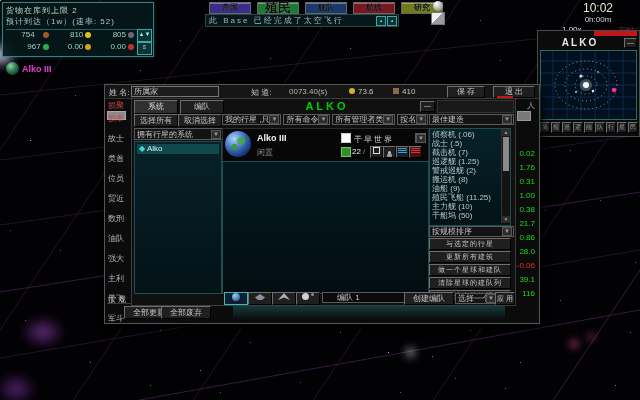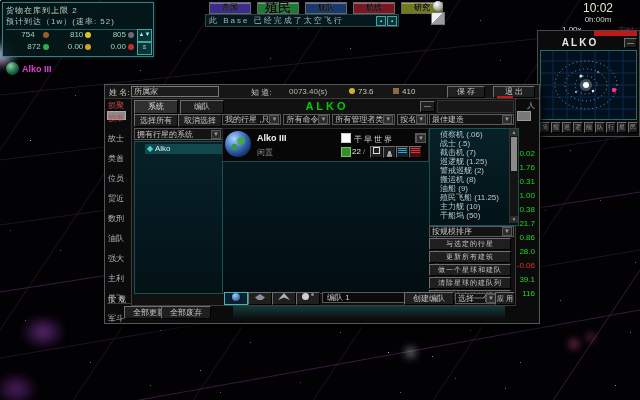--- a/index.html
+++ b/index.html
@@ -20,21 +20,21 @@
   .gridsvg line{stroke:#241129;stroke-width:1;}
   .gridsvg line.br{stroke:#381a40;}
   
   .btn{background:#1f1f1f;border:1px solid;border-color:#6f6f6f #000 #000 #6f6f6f;
     color:#c4c4c4;text-align:center;line-height:10px;white-space:nowrap;overflow:hidden;}
   .drop{background:#131313;border:1px solid #5a5a5a;color:#c8c8c8;line-height:9px;
     padding:0 1px 0 2px;display:flex;justify-content:space-between;align-items:center;
     white-space:nowrap;overflow:hidden;}
   .drop i{font-style:normal;color:#999;font-size:6px;background:#2c2c2c;border:1px solid #555;
     line-height:7px;padding:0 1px;flex:none;}
-  .lbox{background:linear-gradient(#072129,#031217);border:1px solid #1e4f4f;padding-left:8px;}
+  .lbox{background:linear-gradient(#072129,#031217);border:1px solid #1e4f4f;}
   .tealb{background:#0c3434;border:1px solid #3aa8a8;color:#9fe8e8;font-size:6px;
     line-height:9px;text-align:center;}
   .vlab{color:#b8b8b8;}
   .vlab.red{color:#c84848;}
   .pos{color:#22d622;} .neg{color:#e23232;}
   .num{font-size:8px;text-align:right;}
   .hbars i{display:block;height:1px;margin:1px 1px 0 1px;}
 </style>
 </head>
 <body>
@@ -79,21 +79,21 @@
           <b style="font-weight:normal;color:#9fd0c0">810</b>
           <i style="width:6px;height:6px;border-radius:50%;display:inline-block" class="ic-gold"></i>
         </span>
 
         <span style="display:flex;align-items:center;gap:2px;justify-content:flex-end">
           <b style="font-weight:normal;color:#9fd0c0">805</b>
           <i style="width:6px;height:6px;border-radius:50%;display:inline-block" class="ic-crate"></i>
         </span>
 
         <span style="display:flex;align-items:center;gap:2px;justify-content:flex-end">
-          <b style="font-weight:normal;color:#9fd0c0">872</b>
+          <b style="font-weight:normal;color:#9fd0c0">967</b>
           <i style="width:6px;height:6px;border-radius:50%;display:inline-block" class="ic-gem"></i>
         </span>
 
         <span style="display:flex;align-items:center;gap:2px;justify-content:flex-end">
           <b style="font-weight:normal;color:#9fd0c0">0.00</b>
           <i style="width:6px;height:6px;border-radius:50%;display:inline-block" class="ic-coin"></i>
         </span>
 
         <span style="display:flex;align-items:center;gap:2px;justify-content:flex-end">
           <b style="font-weight:normal;color:#9fd0c0">0.00</b>
@@ -410,21 +410,21 @@
 
       <span class="abs btn" style="left:92px;top:193px;width:22px;height:11px;border-color:#3ab8b8;background:#0a2030">
         <span style="display:inline-block;width:8px;height:8px;border-radius:50%;background:radial-gradient(circle at 35% 30%,#9cf,#246)"></span></span>
       <span class="abs btn" style="left:116px;top:193px;width:22px;height:11px">
         <span style="display:inline-block;width:10px;height:6px;background:#8a92a2;clip-path:polygon(0 60%,50% 0,100% 60%,70% 100%,30% 100%)"></span></span>
       <span class="abs btn" style="left:140px;top:193px;width:22px;height:11px">
         <span style="display:inline-block;width:12px;height:7px;background:#aab2c2;clip-path:polygon(50% 0,100% 100%,50% 65%,0 100%)"></span></span>
       <span class="abs btn" style="left:164px;top:193px;width:22px;height:11px">
         <span style="display:inline-block;width:7px;height:7px;border-radius:50%;background:#cfcfcf"></span>
         <span style="display:inline-block;width:3px;height:3px;border-radius:50%;background:#888;vertical-align:top"></span></span>
-      <span class="abs" style="left:190px;top:193px;width:78px;height:9px;background:#0a0a0a;border:1px solid #5a5a5a;color:#c8c8c8;line-height:9px;padding-left:4px">编队 1</span>
+      <span class="abs" style="left:190px;top:193px;width:78px;height:9px;background:#0a0a0a;border:1px solid #5a5a5a;color:#c8c8c8;line-height:9px;padding-left:14px">编队 1</span>
       <span class="abs btn" style="left:272px;top:193px;width:48px;height:11px;line-height:11px">创建编队</span>
       <span class="abs drop" style="left:323px;top:194px;width:38px;height:9px">
         <u style="text-decoration:none;overflow:hidden;white-space:nowrap">选择一个管理</u>
           <i>▼</i>
       </span>
       <span class="abs btn" style="left:363px;top:193px;width:18px;height:11px;line-height:11px;font-size:7px">应 用</span>
     </div>
   </div>
 
 </div>

